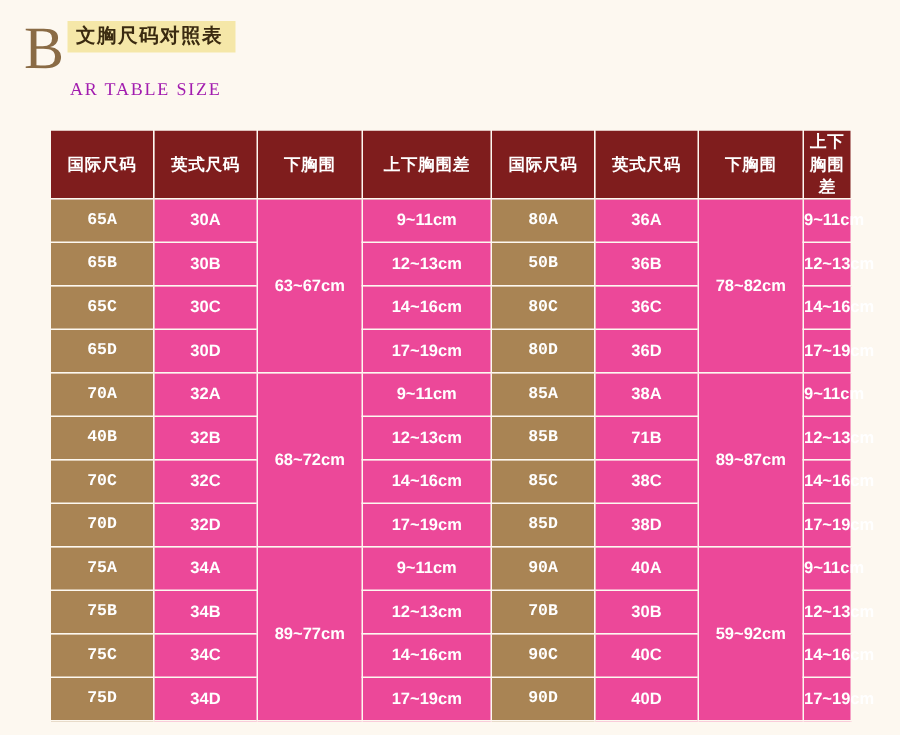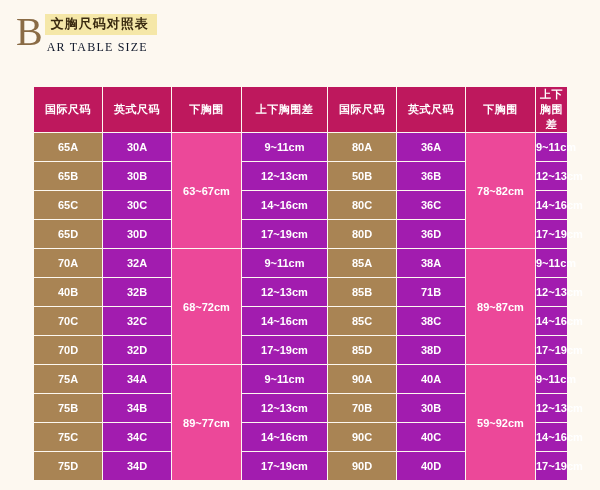--- a/index.html
+++ b/index.html
@@ -34,34 +34,35 @@
     line-height: 36px;
     color: #8a6b45;
     font-weight: normal;
     margin-right: 2px;
     letter-spacing: 0px;
   }
   .title-stack {
     display: flex;
     flex-direction: column;
     justify-content: center;
+    gap: 12px;
   }
   .title-cn {
     background: #f5e7a8;
     color: #3a2a10;
     font-size: 13px;
     font-weight: bold;
     padding: 3px 8px 4px 6px;
     line-height: 14px;
     letter-spacing: 1px;
   }
   .title-en {
     font-family: "Liberation Serif", serif;
     font-size: 12px;
-    color: #0f172a;
+    color: #a21caf;
     letter-spacing: 1.2px;
     margin-top: 5px;
     padding-left: 2px;
   }
 
   
   .table-wrap {
     position: absolute;
     left: 33px;
     top: 86px;
@@ -76,30 +77,31 @@
     border: 1px solid #fdf8f0;
     text-align: center;
     vertical-align: middle;
     font-size: 11px;
     font-weight: bold;
     color: #ffffff;
     height: 28px;
     padding: 0;
   }
   thead th {
-    background: #be185d;
+    background: #7f1d1d;
     height: 30px;
     font-size: 11px;
     letter-spacing: 0.5px;
   }
   td.dark {
     background: #a98454;
+    font-family: Liberation Mono, monospace;
   }
   td.light {
-    background: #a21caf;
+    background: #ec4899;
   }
   td.merge {
     background: #ec4899;
   }
   
   col.c0 { width: 69px; }
   col.c1 { width: 69px; }
   col.c2 { width: 70px; }
   col.c3 { width: 86px; }
   col.c4 { width: 69px; }

